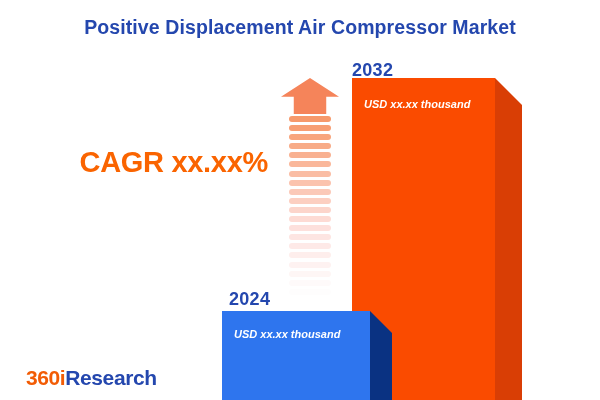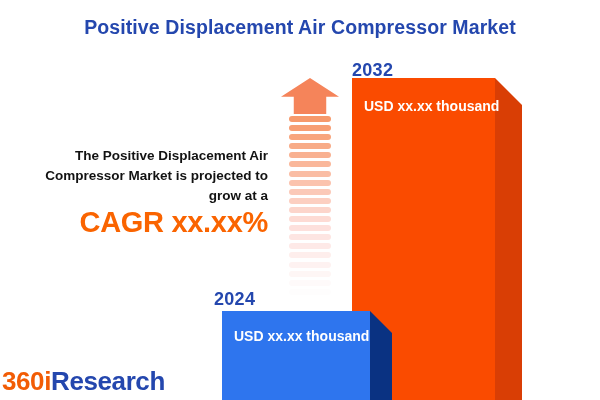--- a/index.html
+++ b/index.html
@@ -40,23 +40,24 @@
   .bar-front {
     position: absolute;
     box-sizing: border-box;
   }
   .bar-side {
     position: absolute;
   }
   .bar-value {
     position: absolute;
     color: #ffffff;
-    font-size: 14px;
-    font-weight: bold;
-    white-space: nowrap;
+    font-size: 11px;
+    font-weight: bold;
+    white-space: nowrap;
+    font-style: italic;
   }
   .bar-year {
     position: absolute;
     color: #2447ae;
     font-size: 18px;
     font-weight: bold;
     letter-spacing: 0.3px;
     white-space: nowrap;
   }
 
@@ -65,21 +66,21 @@
   #bar-2032-front { left: 352px; top: 78px; width: 143px; height: 322px; background: #fa4b00; }
   #bar-2032-side  { left: 495px; top: 78px; width: 27px; height: 322px; }
   #bar-2032-side .side-shape {
     width: 100%; height: 100%;
     background: #d93e05;
     clip-path: polygon(0 0, 100% 27px, 100% 100%, 0 100%);
   }
   #bar-2032-value { left: 364px; top: 98px; }
 
   
-  #bar-2024-year  { left: 214px; top: 289px; }
+  #bar-2024-year  { left: 229px; top: 289px; }
   #bar-2024-front { left: 222px; top: 311px; width: 148px; height: 89px; background: #2e75ee; }
   #bar-2024-side  { left: 370px; top: 311px; width: 22px; height: 89px; }
   #bar-2024-side .side-shape {
     width: 100%; height: 100%;
     background: #0a3282;
     clip-path: polygon(0 0, 100% 22px, 100% 100%, 0 100%);
   }
   #bar-2024-value { left: 234px; top: 328px; }
 
   
@@ -134,23 +135,23 @@
     font-size: 29px;
     font-weight: bold;
     color: #fa6400;
     letter-spacing: -0.3px;
     white-space: nowrap;
   }
 
   
   #logo {
     position: absolute;
-    left: 2px;
+    left: 26px;
     top: 366px;
-    font-size: 26px;
+    font-size: 21px;
     font-weight: bold;
     letter-spacing: -0.4px;
     white-space: nowrap;
   }
   .logo-360i { color: #f25c05; }
   .logo-research { color: #2447ae; }
 </style>
 </head>
 <body>
 
@@ -196,21 +197,20 @@
   <div class="bar-group">
     <div class="bar-year" id="bar-2024-year">2024</div>
     <div class="bar-side" id="bar-2024-side">
       <div class="side-shape"></div>
     </div>
     <div class="bar-front" id="bar-2024-front"></div>
     <div class="bar-value" id="bar-2024-value">USD xx.xx thousand</div>
   </div>
 
   <div id="statement">
-    <div id="statement-text">The Positive Displacement Air Compressor Market is projected to grow at a</div>
     <div id="statement-cagr">CAGR xx.xx%</div>
   </div>
 
   <div id="logo">
     <span class="logo-360i">360i</span><span class="logo-research">Research</span>
   </div>
 
 </div>
 
 </body></html>

